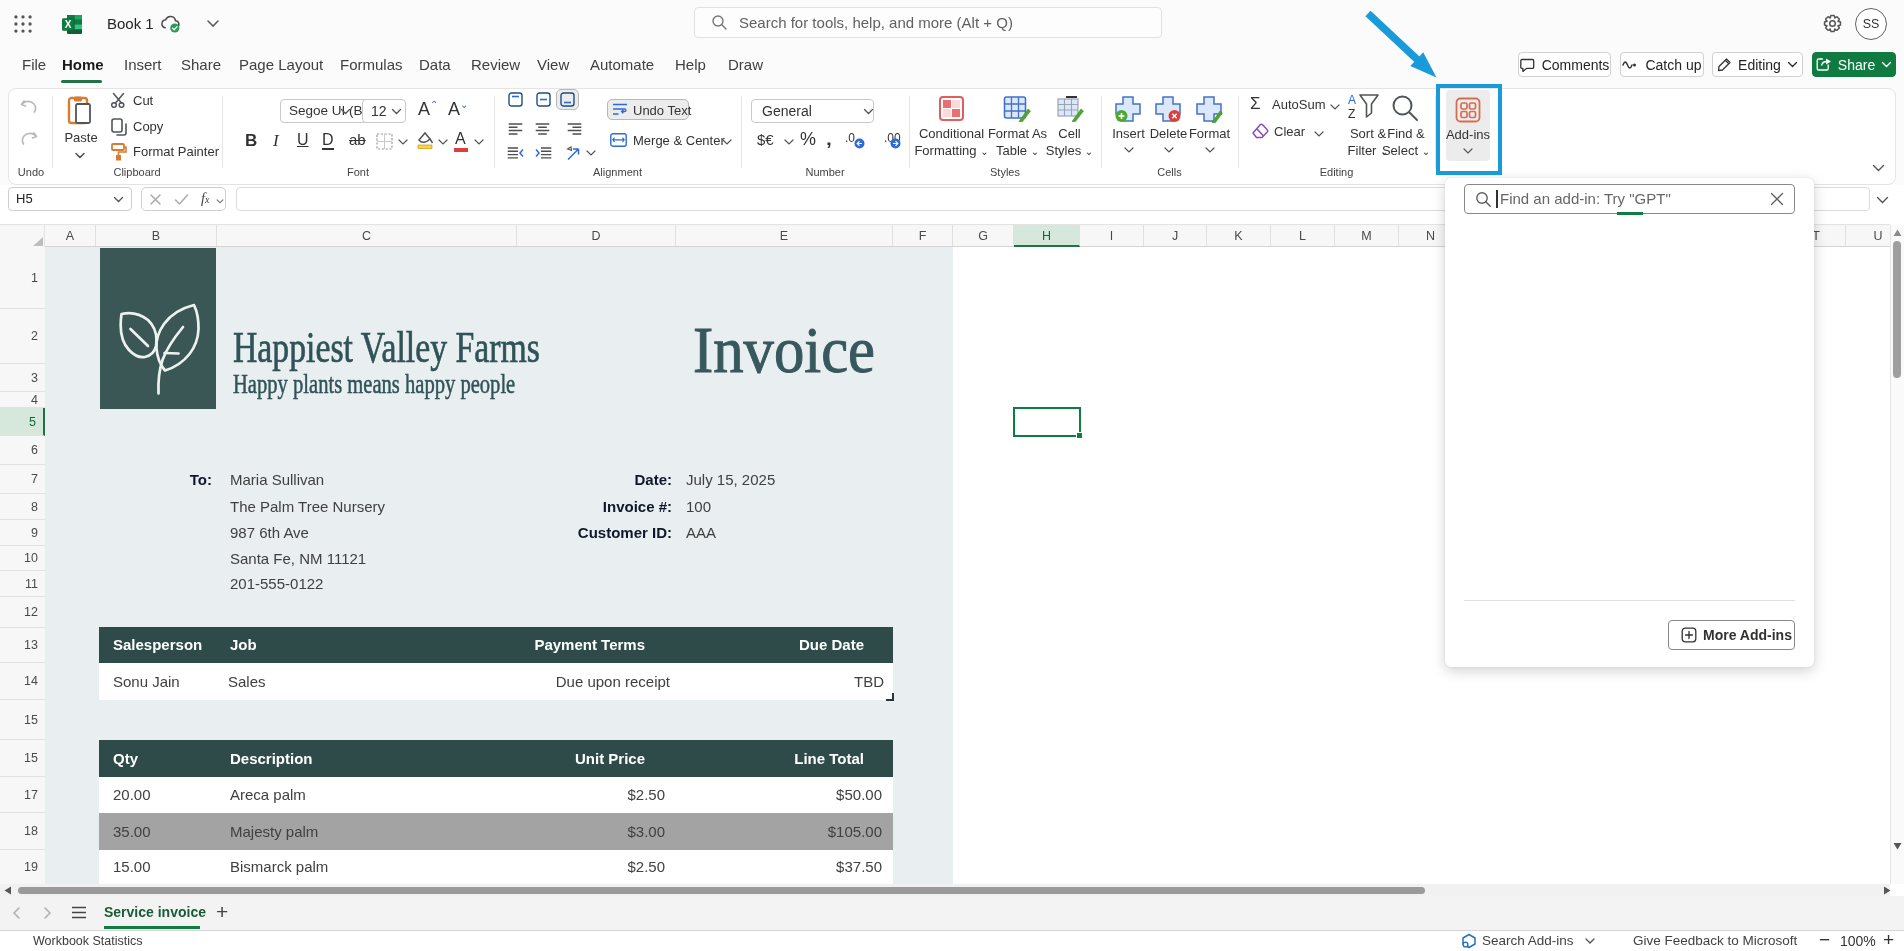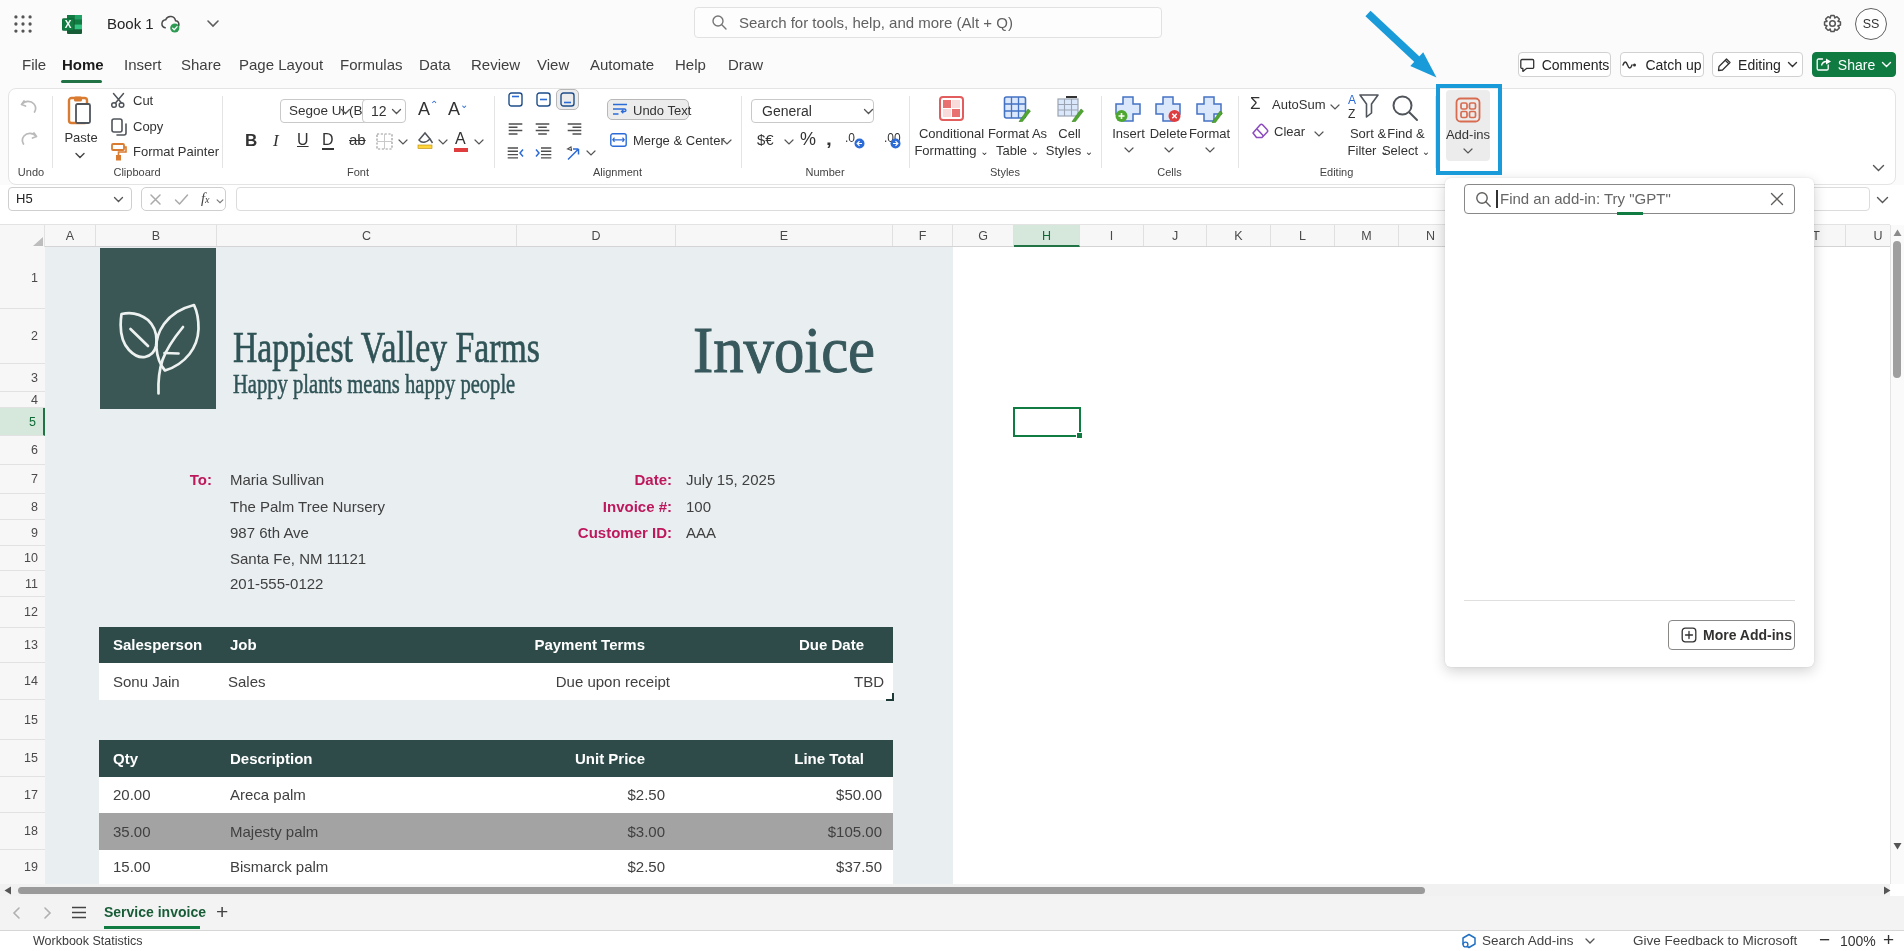--- a/index.html
+++ b/index.html
@@ -32,21 +32,21 @@
 
 
 #grid { left:0; top:215px; width:1904px; height:736px; background:#fff; }
 .ch { position:absolute; top:0; height:21px; font-size:12.5px; color:#4a4a4a; text-align:center; line-height:22px; border-right:1px solid #e0e0e0; box-sizing:border-box; }
 .rh { position:absolute; width:45px; background:#f7f7f7; font-size:12.5px; color:#4a4a4a; text-align:right; border-bottom:1px solid #e2e2e2; }
 
 
 #invbg { left:45px; top:32px; width:908px; height:637px; background:#e9eef1; }
 .serif { font-family:"Liberation Serif", serif; }
 .cell { position:absolute; font-size:15px; color:#404040; white-space:nowrap; }
-.cellb { position:absolute; font-size:15px; color:#be185d; font-weight:bold; white-space:nowrap; }
+.cellb { position:absolute; font-size:15px; color:#0f172a; font-weight:bold; white-space:nowrap; }
 .thead { position:absolute; left:99px; width:794px; background:#2e4b4a; color:#fff; font-weight:bold; font-size:15px; }
 .trow { position:absolute; left:99px; width:794px; background:#fff; font-size:15px; color:#404040; }
 
 
 #hscroll { left:0; top:884px; width:1890px; height:12px; background:#f1f1f1; }
 #sheetbar { left:0; top:896px; width:1904px; height:34px; background:#f3f3f3; }
 #statusbar { left:0; top:930px; width:1904px; height:21px; background:#fff; border-top:1px solid #d6d6d6; font-size:13px; color:#3b3b3b; }
 
 
 #panel { left:1445px; top:178px; width:369px; height:489px; background:#fff; border-radius:6px; box-shadow:0 4px 14px rgba(0,0,0,0.18), 0 0 2px rgba(0,0,0,0.10); }

